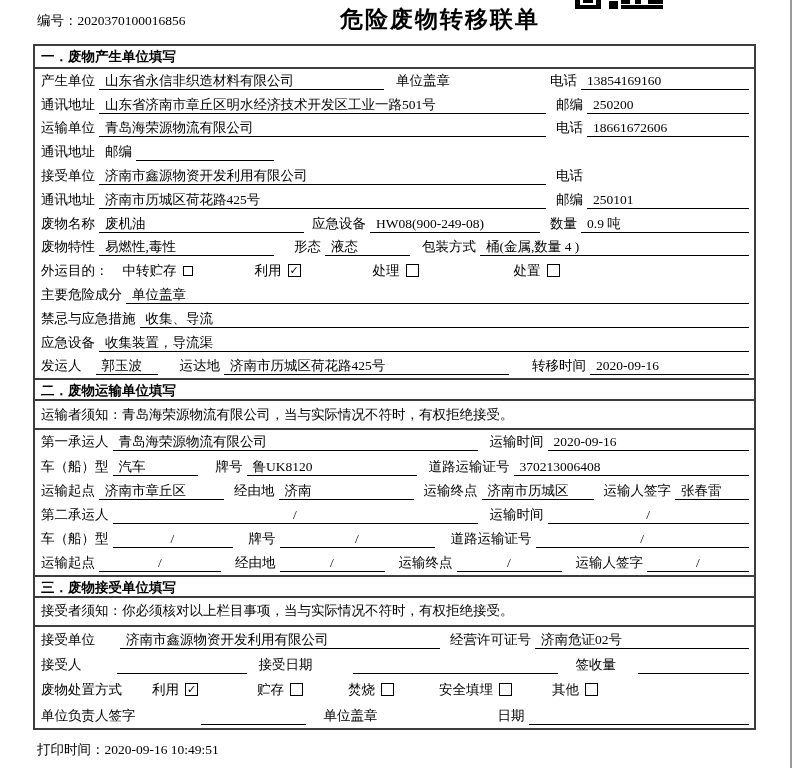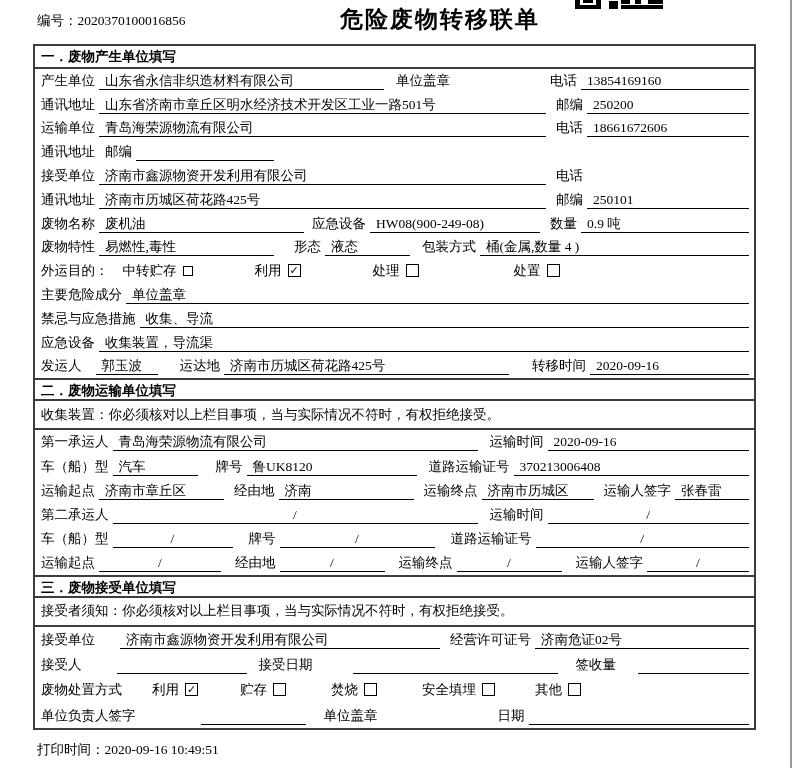--- a/index.html
+++ b/index.html
@@ -181,21 +181,21 @@
       <span class="lbl">发运人</span>
       <span class="val" style="width:62px;margin-left:14px">郭玉波</span>
       <span class="lbl" style="margin-left:22px">运达地</span>
       <span class="val" style="width:285px">济南市历城区荷花路425号</span>
       <span class="lbl" style="margin-left:23px">转移时间</span>
       <span class="val fill">2020-09-16</span>
     </div>
 
     <div class="s2">
       <div class="sec-h mid">二．废物运输单位填写</div>
-      <div class="notice">收集装置：你必须核对以上栏目事项，当与实际情况不符时，有权拒绝接受。</div>
+      <div class="notice">运输者须知：青岛海荣源物流有限公司，当与实际情况不符时，有权拒绝接受。</div>
 
       <div class="fr">
         <span class="lbl">第一承运人</span>
         <span class="val" style="width:365px">青岛海荣源物流有限公司</span>
         <span class="lbl" style="margin-left:12px">运输时间</span>
         <span class="val fill">2020-09-16</span>
       </div>
 
       <div class="fr">
         <span class="lbl">车（船）型</span>
@@ -264,21 +264,21 @@
         <span class="lbl" style="margin-left:18px">签收量</span>
         <span class="val fill" style="margin-left:22px"></span>
       </div>
 
       <div class="fr">
         <span class="lbl">废物处置方式</span>
         <span class="opt" style="margin-left:30px">
           <span class="lbl">利用</span>
           <span class="cb">✓</span>
         </span>
-        <span class="opt" style="margin-left:42px">
+        <span class="opt" style="margin-left:59px">
           <span class="lbl">贮存</span>
           <span class="cb"></span>
         </span>
         <span class="opt" style="margin-left:45px">
           <span class="lbl">焚烧</span>
           <span class="cb"></span>
         </span>
         <span class="opt" style="margin-left:45px">
           <span class="lbl">安全填埋</span>
           <span class="cb"></span>

